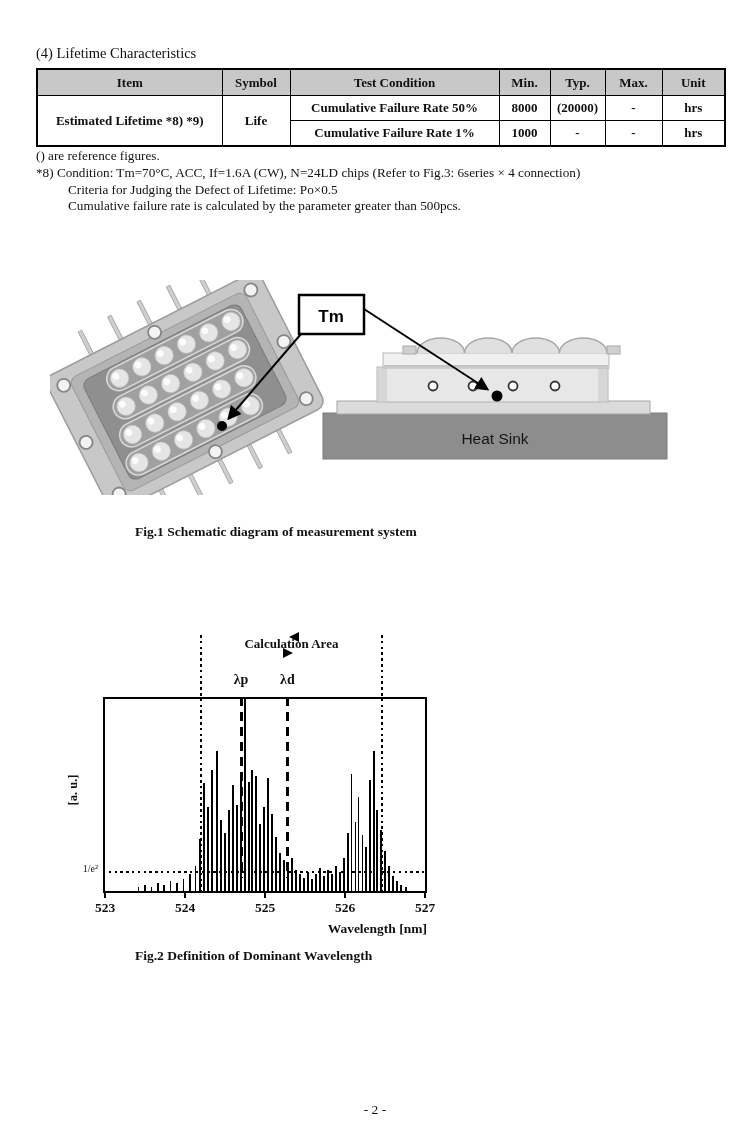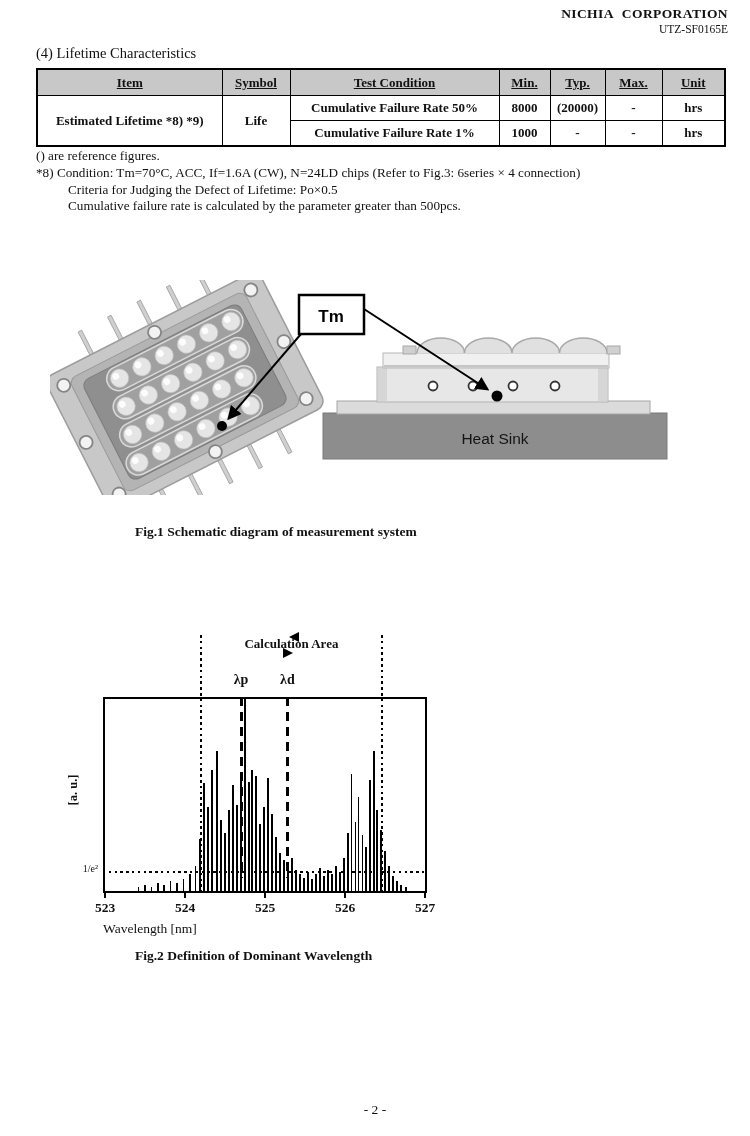--- a/index.html
+++ b/index.html
@@ -6,21 +6,21 @@
   .page{position:relative;width:750px;height:1136px;background:#fff;font-family:"Liberation Serif",serif;color:#111;overflow:hidden;}
 
   .hdr{position:absolute;top:6px;right:22px;text-align:right;}
   .company{font-weight:bold;font-size:13.5px;letter-spacing:.4px;word-spacing:5px;}
   .docnum{font-size:11.5px;margin-top:1px;}
 
   .sectitle{position:absolute;left:36px;top:45px;font-size:14.5px;}
 
   table.spec{position:absolute;left:36px;top:68px;border-collapse:collapse;table-layout:fixed;font-size:13px;font-weight:bold;border:2px solid #000;}
   .spec th,.spec td{border:1.5px solid #000;text-align:center;padding:0 2px;overflow:hidden;}
-  .spec th{background:#c8c8c8;height:25px;text-decoration:underline;}
+  .spec th{background:#c8c8c8;height:25px;}
   .spec td{height:24px;}
 
   .notes{position:absolute;left:36px;top:148px;width:702px;font-size:13.2px;line-height:16.8px;}
   .notes .ind{padding-left:32px;}
 
   .fig1{position:absolute;left:50px;top:280px;width:640px;height:215px;}
   .fig1 svg text{font-family:"Liberation Sans",sans-serif;}
   .caption{position:absolute;font-weight:bold;font-size:13.5px;}
 
   .fig2{position:absolute;left:50px;top:628px;width:440px;height:335px;}
@@ -33,33 +33,29 @@
   .calc-label{font-weight:bold;font-size:13px;white-space:nowrap;padding:0 6px;}
   .arr{flex:1;height:2px;background:#000;position:relative;}
   .arr-l:before{content:"";position:absolute;left:-2px;top:-4.5px;border-right:10px solid #000;border-top:5.5px solid transparent;border-bottom:5.5px solid transparent;}
   .arr-r:after{content:"";position:absolute;right:-2px;top:-4.5px;border-left:10px solid #000;border-top:5.5px solid transparent;border-bottom:5.5px solid transparent;}
   .lam{position:absolute;top:44px;width:40px;text-align:center;font-weight:bold;font-size:14px;}
   .hthresh{position:absolute;left:53px;width:325px;height:2px;background:repeating-linear-gradient(to right,#000 0 2.4px,transparent 2.4px 5.8px);}
   .threshlabel{position:absolute;left:4px;width:44px;text-align:right;font-weight:normal;font-size:10px;}
   .ylab{position:absolute;left:-6px;top:154px;width:60px;height:16px;text-align:center;font-weight:bold;font-size:12.5px;transform:rotate(-90deg);}
   .tick{position:absolute;top:272px;width:44px;text-align:center;font-weight:bold;font-size:13.5px;}
   .tickmark{position:absolute;top:265px;width:2px;height:5px;background:#000;}
-  .xlab{position:absolute;left:53px;top:293px;width:324px;text-align:left;font-weight:normal;font-size:13.5px;}
+  .xlab{position:absolute;left:53px;top:293px;width:324px;text-align:right;font-weight:bold;font-size:13.5px;}
 
   .footer{position:absolute;top:1102px;left:0;width:100%;text-align:center;font-size:13.5px;}
 </style>
 </head>
 <body>
 
 <div class="page">
 
-  <div class="hdr">
-    <div class="company">NICHIA CORPORATION</div>
-    <div class="docnum">UTZ-SF0165E</div>
-  </div>
 
   <div class="sectitle">(4) Lifetime Characteristics</div>
 
   <table class="spec">
     <colgroup>
       <col style="width:185px">
         <col style="width:68px">
         <col style="width:209px">
       <col style="width:51px">
         <col style="width:55px">

